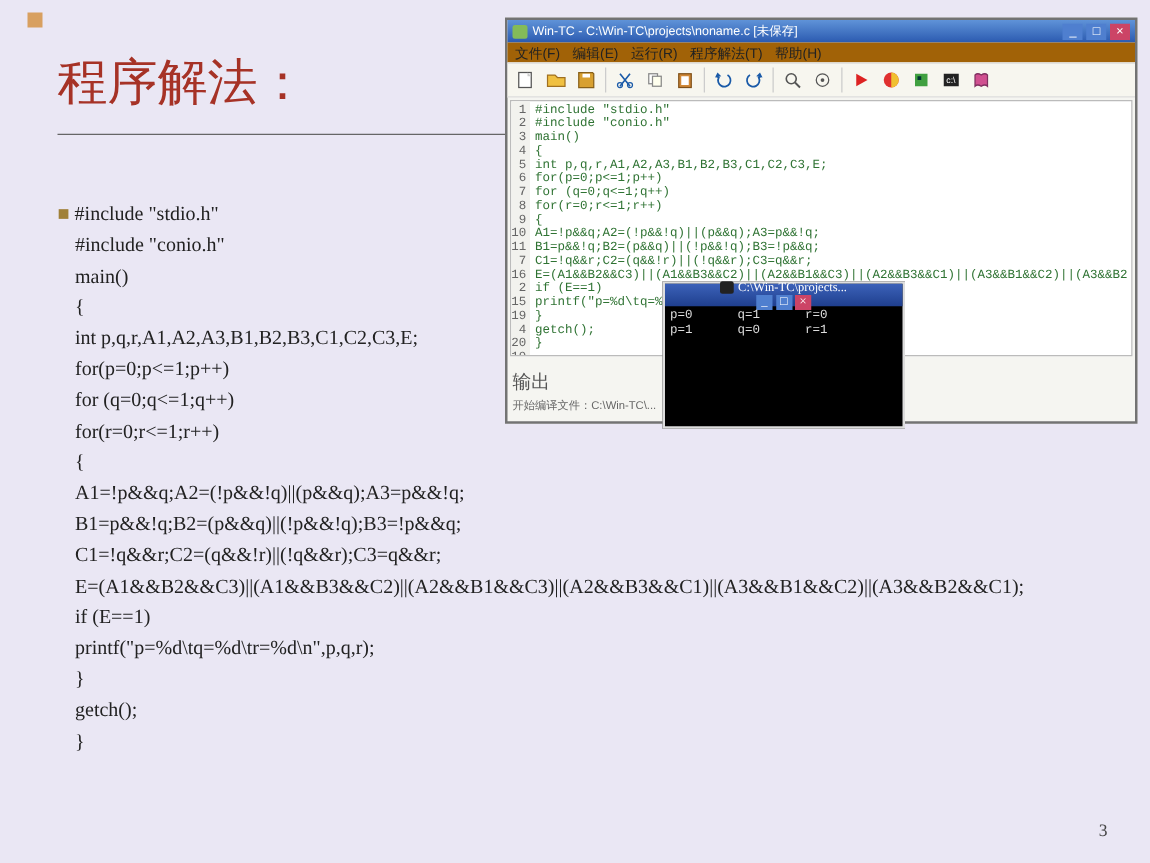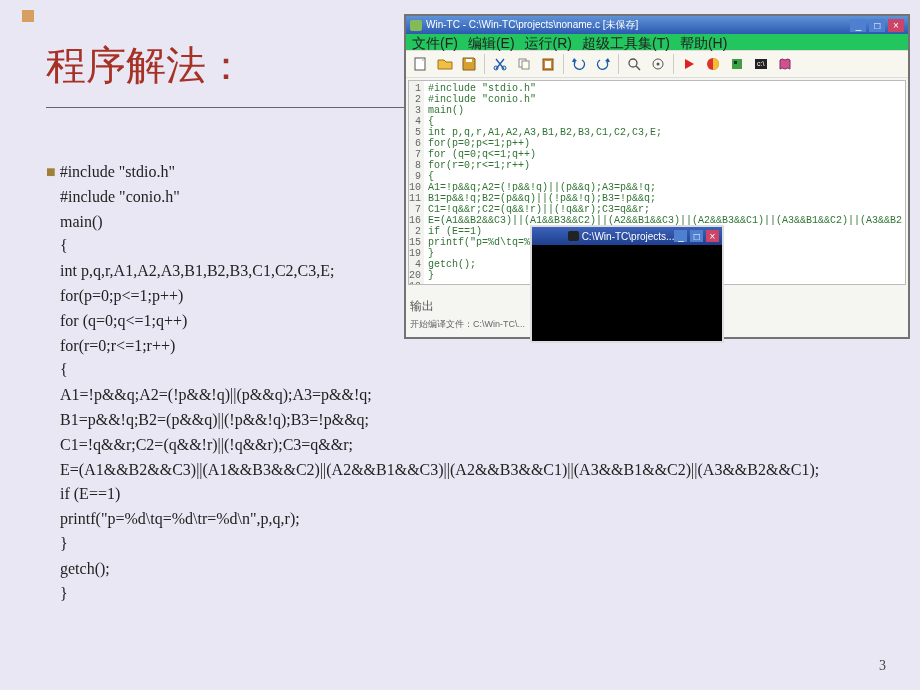--- a/index.html
+++ b/index.html
@@ -34,21 +34,21 @@
     }
     .ide-titlebar {
       height: 18px; background: linear-gradient(#5f93d8,#2b5ab0);
       color: #fff; display: flex; align-items: center; padding: 0 4px;
       font-size: 10px; justify-content: space-between;
     }
     .ide-titlebar-left { display: flex; align-items: center; gap: 4px; }
     .tc-icon { width: 12px; height: 11px; background: #84bb58; border-radius: 2px; display:inline-block; }
     .winbtn { width: 16px; height: 13px; background:#4f7fcf; display:inline-flex; justify-content:center; align-items:center; color:#fff; }
     .winbtn.close { background:#c46; }
-    .ide-menubar { height: 16px; background: #22c55e; color:#333; display:flex; gap:10px; padding:1px 6px; font-size:14px;}
+    .ide-menubar { height: 16px; background: #a16207; color:#333; display:flex; gap:10px; padding:1px 6px; font-size:11px;}
     .ide-menubar span { color:#222; }
     .ide-toolbar{
       height: 28px; background: #f7f6ef; display:flex; align-items:center; padding:0 4px; gap:2px;
       border-top:1px solid #ddd; border-bottom:1px solid #ddd;
     }
     .tbtn{ width:22px; height:22px; display:flex; align-items:center; justify-content:center; border-radius:2px; }
     .sep{ width:1px; height:20px; background:#ccc; margin:0 2px; }
 
     .code-area{
       display:flex; height: 205px; background:#fff; border:1px solid #bbb; margin:2px;
@@ -59,21 +59,21 @@
     .code{ padding:2px 4px 0 4px; white-space:nowrap; line-height:11px; }
 
     
     .console {
       position:absolute; width:194px; height:118px; border:2px solid #ddd;
       background:#000; z-index:2;
     }
     .console-titlebar{
       height:18px; background:linear-gradient(#3c62b9,#1f3f8e); color:#fff;
       display:flex; align-items:center; padding:0 3px; font-size:10px;
-      justify-content:flex-end; font-family:Liberation Sans, sans-serif;
+      justify-content:center; font-family:Liberation Serif, serif;flex-direction:column;
     }
     .console-body{
       color:#ddd; font-family:"Courier New",monospace; font-size:10px; padding:2px 4px; line-height:12px;
       white-space:pre;
     }
   </style>
 </head>
 <body>
 
 <div class="slide-margin"></div>
@@ -116,21 +116,21 @@
     <div>
       <span class="winbtn">_</span>
       <span class="winbtn">□</span>
       <span class="winbtn close">×</span>
     </div>
   </div>
   <div class="ide-menubar">
     <span>文件(F)</span>
     <span>编辑(E)</span>
     <span>运行(R)</span>
-    <span>超级工具集(T)</span>
+    <span>程序解法(T)</span>
     <span>帮助(H)</span>
   </div>
   <div class="ide-toolbar">
     <span class="tbtn">
         <svg width="16" height="16">
           <rect x="2" y="2" width="10" height="12" fill="#fff" stroke="#555"></rect>
           <path d="M9 2 L12 5 L9 5 Z" fill="#ccc"></path>
         </svg>
       </span>
     <span class="tbtn">
@@ -257,29 +257,31 @@
         <div>         C1=!q&amp;&amp;r;C2=(q&amp;&amp;!r)||(!q&amp;&amp;r);C3=q&amp;&amp;r;</div>
         <div>E=(A1&amp;&amp;B2&amp;&amp;C3)||(A1&amp;&amp;B3&amp;&amp;C2)||(A2&amp;&amp;B1&amp;&amp;C3)||(A2&amp;&amp;B3&amp;&amp;C1)||(A3&amp;&amp;B1&amp;&amp;C2)||(A3&amp;&amp;B2</div>
         <div>         if (E==1)</div>
         <div>          printf("p=%d\tq=%d\tr=%d\n",p,q,r);</div>
         <div>       }</div>
         <div>   getch();</div>
         <div>}</div>
         <div></div>
       </div>
   </div>
-  <div style="position:absolute; left:4px; bottom:22px; font-size:12px; color:#555;">输出</div>
+  <div style="position:absolute; left:4px; bottom:22px; font-size:15px; color:#555;">输出</div>
   <div style="position:absolute; left:4px; bottom:6px; font-size:9px; color:#666;text-align:right;">开始编译文件：C:\Win-TC\...</div>
 </div>
 
 <div class="console" style="left:530px; top:225px;">
   <div class="console-titlebar">
     <span style="display:flex;align-items:center;gap:3px;">
       <span class="tc-icon" style="background:#222; width:11px; height:10px;"></span>
       <span>C:\Win-TC\projects...</span>
     </span>
     <span>
       <span class="winbtn" style="width:13px;height:12px;">_</span>
       <span class="winbtn" style="width:13px;height:12px;">□</span>
       <span class="winbtn close" style="width:13px;height:12px;">×</span>
     </span>
   </div>
+  <div class="console-body">p=0      q=1      r=0
+p=1      q=0      r=1</div>
 </div>
 
 </body></html>

